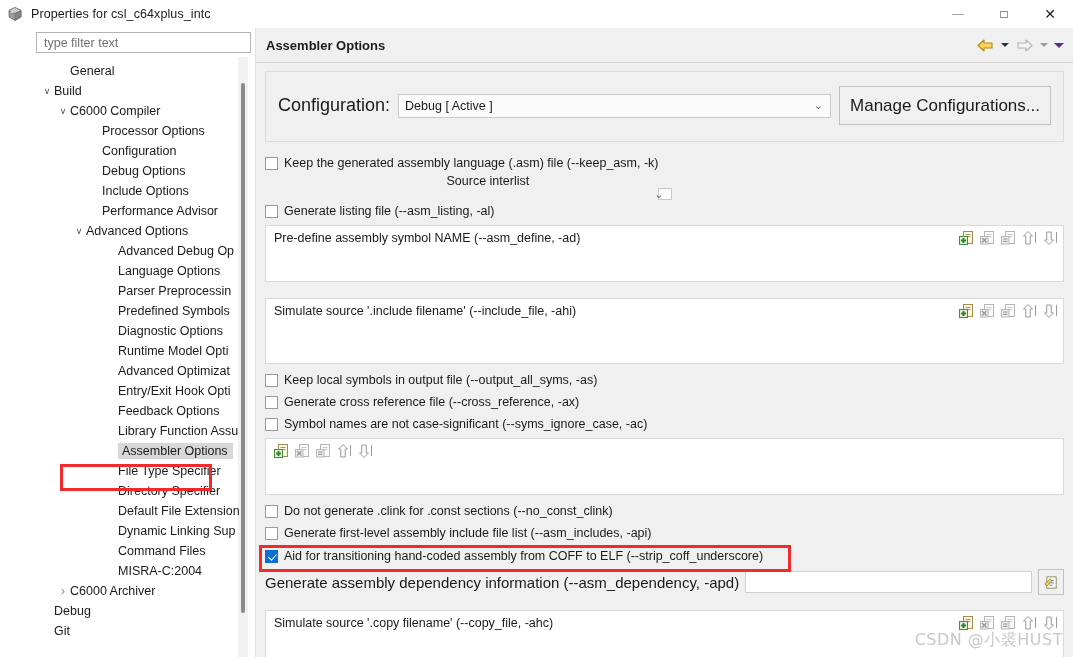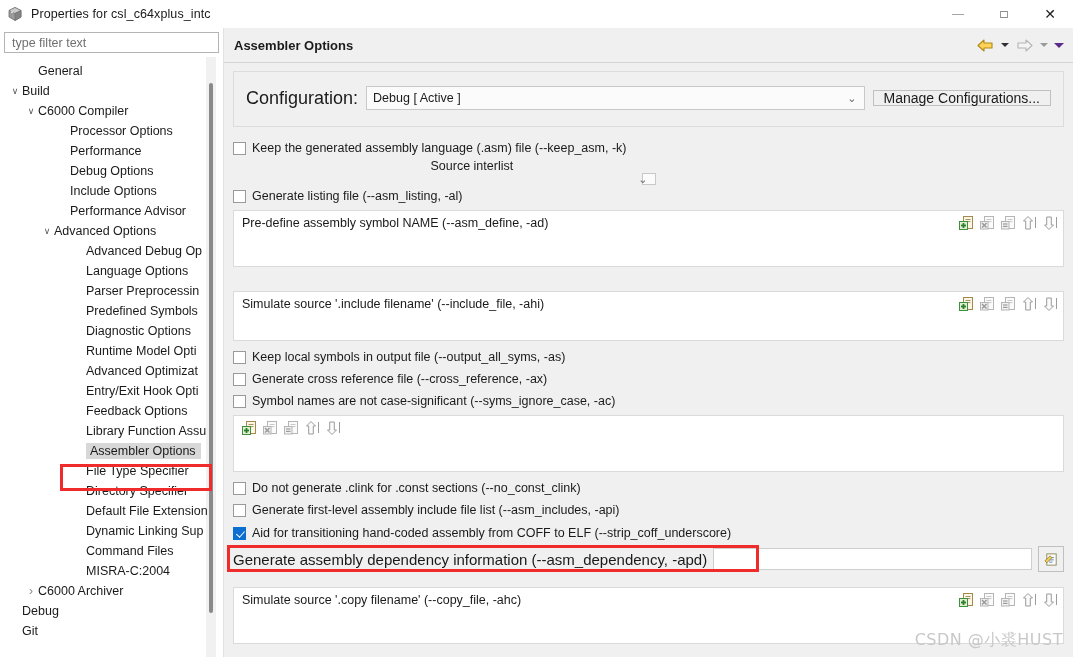--- a/index.html
+++ b/index.html
@@ -60,20 +60,21 @@
   }
 
   
   .sidebar {
     width: 224px;
     min-width: 224px;
     background: #ffffff;
     display: flex;
     flex-direction: column;
     position: relative;
+    padding-left: 32px;
   }
   .filterbox {
     margin: 4px 6px 4px 4px;
     height: 21px;
     border: 1px solid #b4b4b4;
     background: #ffffff;
     display: flex;
     align-items: center;
     padding: 0 5px;
     box-sizing: border-box;
@@ -232,24 +233,24 @@
     min-width: 0;
   }
   .combo .chev {
     position: absolute;
     right: 7px;
     color: #6b6b6b;
     font-size: 11px;
     line-height: 1;
   }
   .btn {
-    height: 16px;
+    height: 39px;
     background: #f0f0f0;
     border: 1px solid #c0c0c0;
-    font-size: 14px;
+    font-size: 17px;
     color: #1a1a1a;
     padding: 0 10px;
     display: flex;
     align-items: center;
     white-space: nowrap;
     box-sizing: border-box;
   }
 
   
   .cbrow {
@@ -402,21 +403,21 @@
           <div class="tree-item" style="padding-left: 24px;">
             <span class="tw">∨</span>
             <span class="tree-label">C6000 Compiler</span>
           </div>
           <div class="tree-item" style="padding-left: 56px;">
             <span class="tw"></span>
             <span class="tree-label">Processor Options</span>
           </div>
           <div class="tree-item" style="padding-left: 56px;">
             <span class="tw"></span>
-            <span class="tree-label">Performance</span>
+            <span class="tree-label">Configuration</span>
           </div>
           <div class="tree-item" style="padding-left: 56px;">
             <span class="tw"></span>
             <span class="tree-label">Debug Options</span>
           </div>
           <div class="tree-item" style="padding-left: 56px;">
             <span class="tw"></span>
             <span class="tree-label">Include Options</span>
           </div>
           <div class="tree-item" style="padding-left: 56px;">
@@ -602,21 +603,21 @@
         <line x1="13.5" y1="2" x2="13.5" y2="13" stroke="#9b9b9b" stroke-width="1"></line>
                   </svg></span>
               <span class="lb-ico tb-down"><svg width="16" height="16" viewBox="0 0 16 16">
         <polygon points="6,14.5 1.5,10 3.7,10 3.7,2 8.3,2 8.3,10 10.5,10" fill="#fbfbfb" stroke="#9b9b9b" stroke-width="1" stroke-linejoin="round"></polygon>
         <line x1="13.5" y1="2" x2="13.5" y2="13" stroke="#9b9b9b" stroke-width="1"></line>
                   </svg></span>
             </span>
           </div>
         </div>
 
-        <div class="listbox" style="height:50px; margin-top:24px;">
+        <div class="listbox" style="height:66px; margin-top:16px;">
           <div class="listbox-head">
             <span class="lh-title">Simulate source '.include filename' (--include_file, -ahi)</span>
             <span class="lb-tools">
               <span class="lb-ico tb-add"><svg width="16" height="16" viewBox="0 0 16 16">
                     <rect x="4.5" y="1.5" width="9" height="12" fill="#fcf6e3" stroke="#a08a4e" stroke-width="1"></rect>
         <line x1="6.5" y1="4.5" x2="11.5" y2="4.5" stroke="#9a8a5a" stroke-width="0.9"></line>
         <line x1="6.5" y1="6.6" x2="11.5" y2="6.6" stroke="#9a8a5a" stroke-width="0.9"></line>
         <rect x="0.5" y="6.5" width="8" height="8" fill="#dff0d0" stroke="#3f8f3f" stroke-width="1"></rect>
         <line x1="4.5" y1="8" x2="4.5" y2="13" stroke="#2e7d2e" stroke-width="1.8"></line>
         <line x1="2" y1="10.5" x2="7" y2="10.5" stroke="#2e7d2e" stroke-width="1.8"></line>

